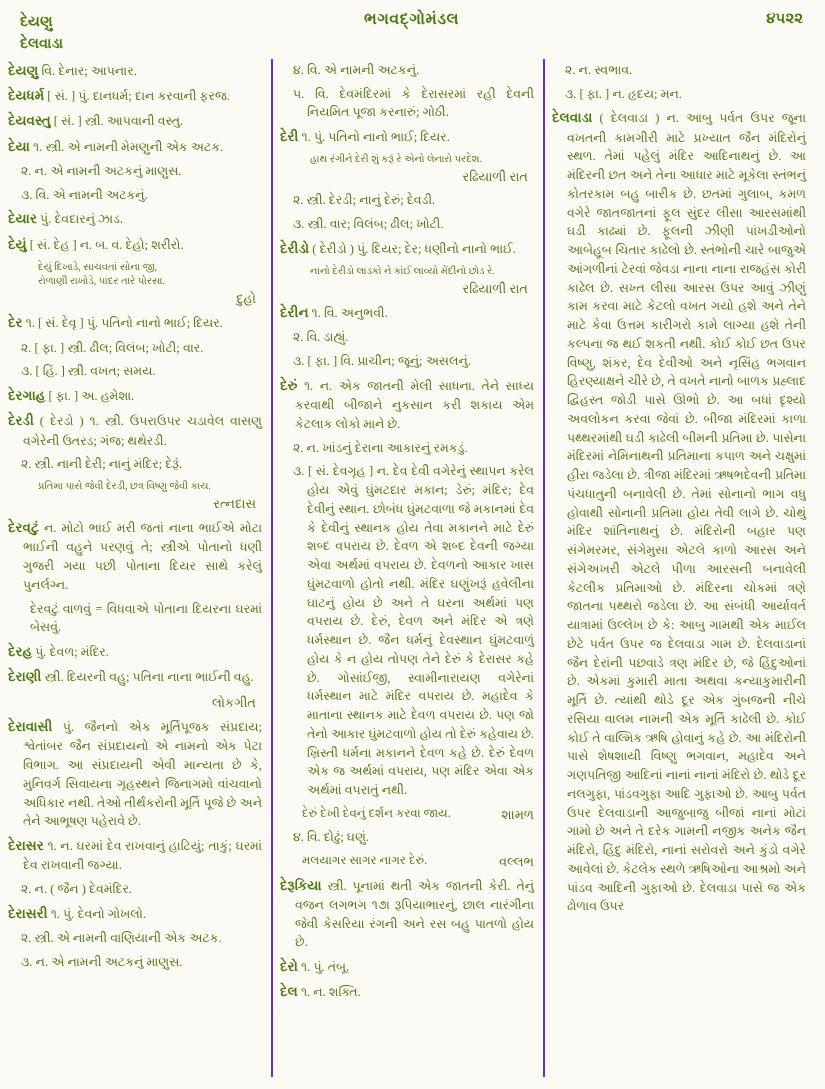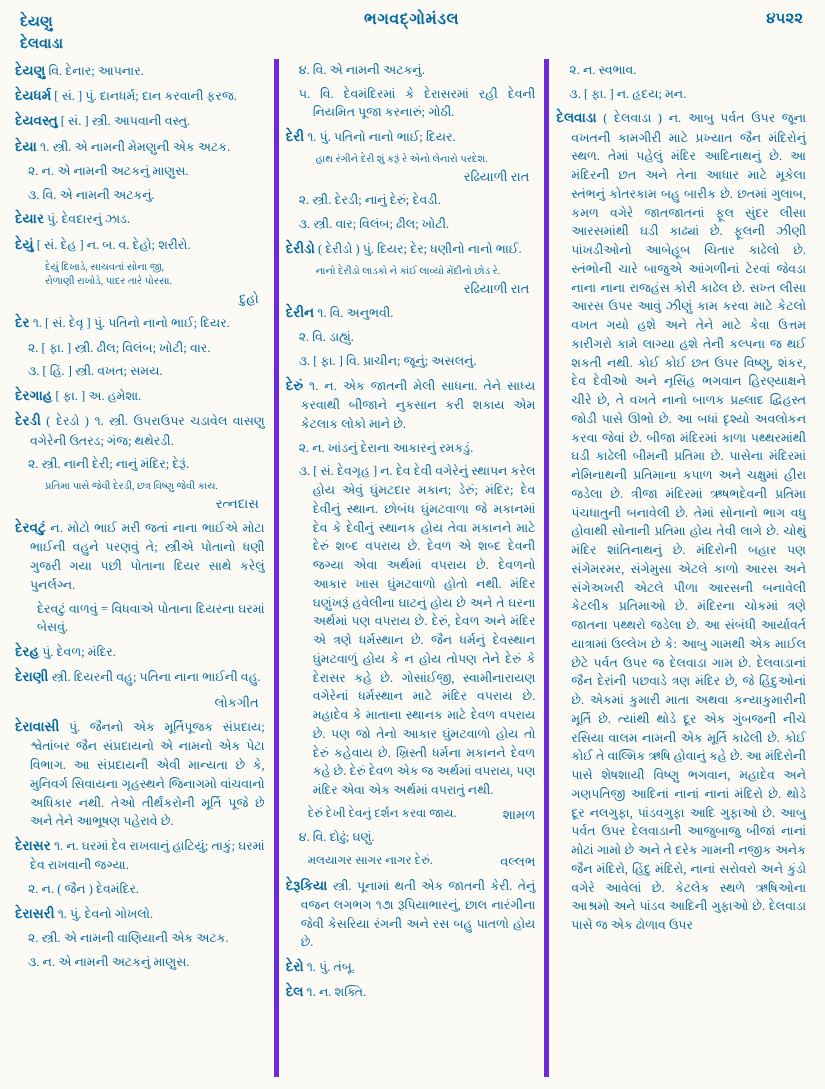--- a/index.html
+++ b/index.html
@@ -1,36 +1,36 @@
 <!DOCTYPE html>
 <html><head>
 <meta charset="utf-8">
 <style>
   html,body { margin:0; padding:0; background:#dedbd4; }
   .page {
     width:825px; height:1089px; margin:0 auto; position:relative;
-    background:#fbfaf5; color:#0369a1; overflow:hidden; box-sizing:border-box;
+    background:#fbfaf5; color:#4d7c0f; overflow:hidden; box-sizing:border-box;
     font-family:"Liberation Serif","DejaVu Serif",serif;
   }
   .header {
     display:flex; justify-content:space-between; align-items:flex-start;
     padding:10px 22px 2px 20px; font-weight:bold;
   }
   .header-left { flex:1; font-size:14.5px; line-height:1.55; }
   .header-center { flex:1; text-align:center; font-size:16px; letter-spacing:0.5px; }
   .header-right { flex:1; text-align:right; font-size:15px; }
   .columns {
-    display:flex; align-items:stretch; padding:2px 10px 0 8px;
-    height:1020px; box-sizing:border-box;
+    display:flex; align-items:stretch; padding:2px 10px 0 1px;
+    height:1020px; box-sizing:border-box;justify-content:flex-end;
   }
   .column {
     flex:1 1 0; min-width:0; padding:2px 9px 0 7px;
     font-size:12.5px; line-height:1.5; text-align:justify;
   }
-  .column + .column { border-left:5px solid #6d28d9; }
+  .column + .column { border-left:2px solid #6d28d9; }
   p { margin:0 0 5px 0; }
   p.entry  { padding-left:15px; text-indent:-15px; }
   p.sense  { padding-left:27px; text-indent:-14px; margin-bottom:5px; }
   p.idiom  { padding-left:22px; margin-bottom:5px; }
   .headword { font-weight:bold; font-size:13.5px; }
   .verse { padding-left:30px; font-size:10px; line-height:1.45; margin:1px 0 0 0; }
   .verse .vline { white-space:normal; }
   .cite { text-align:right; font-size:13px; margin:0 6px 5px 0; }
   .verse-cite { display:flex; justify-content:space-between; gap:6px;
                 padding-left:22px; font-size:11.8px; margin:1px 0 4px 0; }

